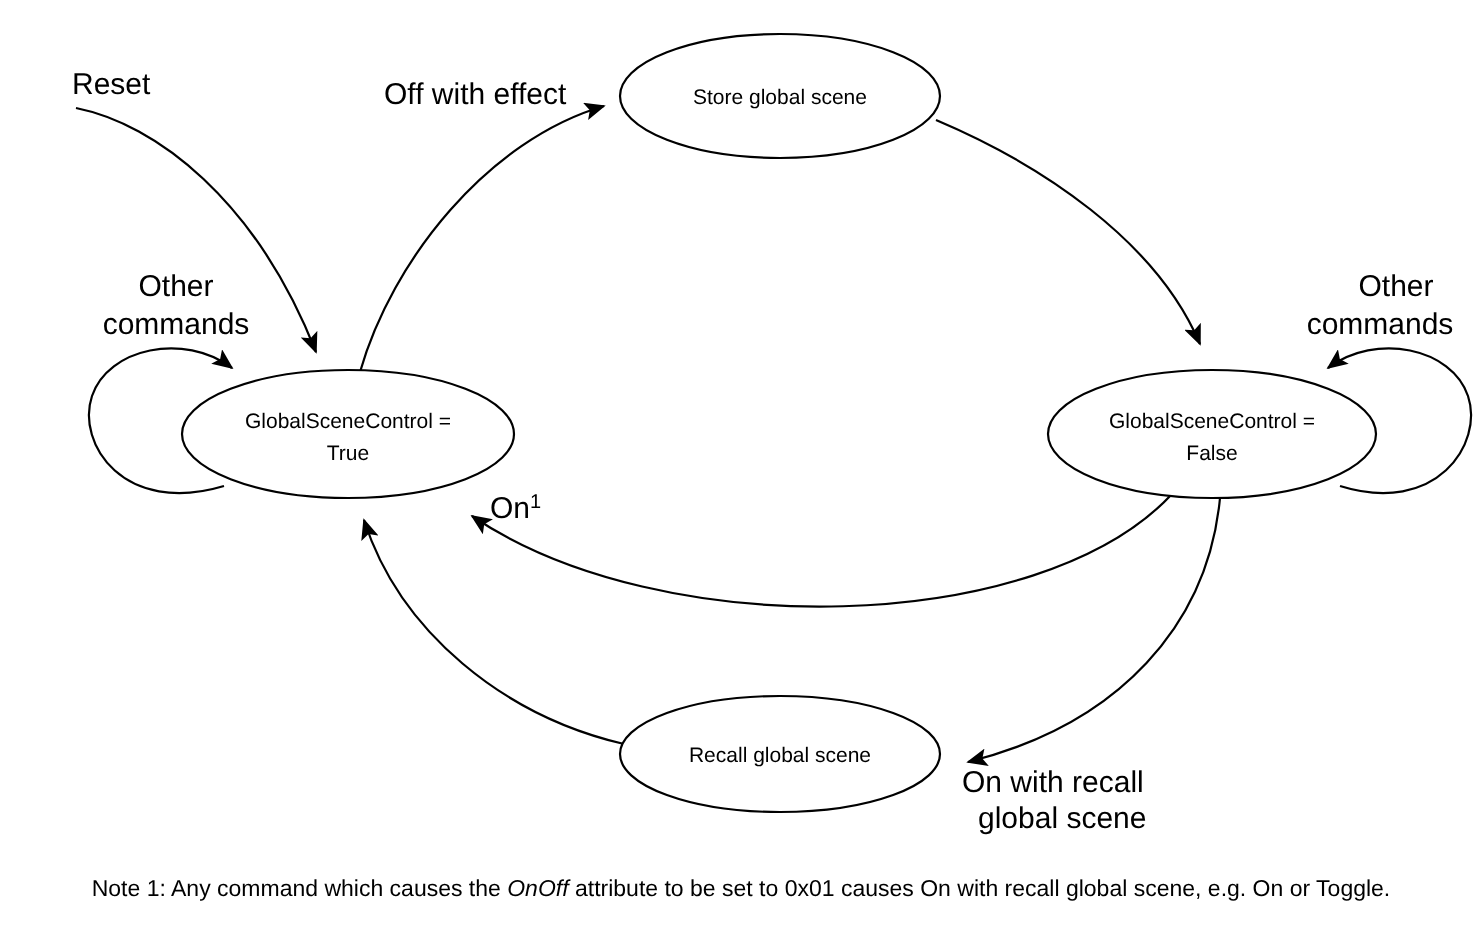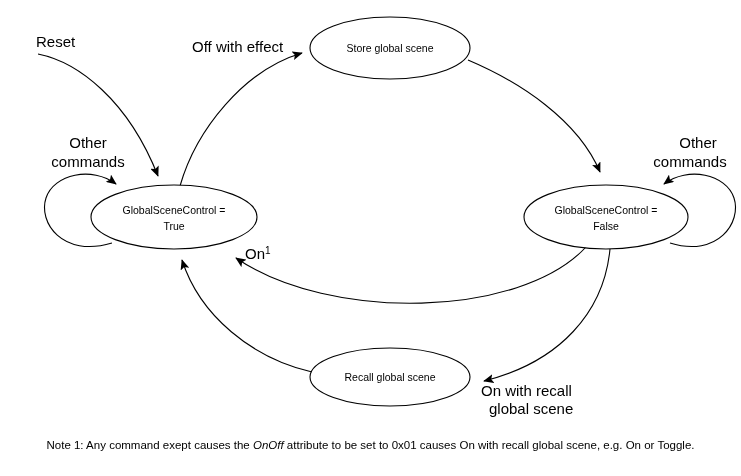--- a/index.html
+++ b/index.html
@@ -136,15 +136,15 @@
     <text class="edge-label center" x="690" y="167">commands</text>
 
     <text class="edge-label" x="245" y="259">
       <tspan>On</tspan><tspan class="sup">1</tspan>
     </text>
 
     <text class="edge-label" x="481" y="396">On with recall</text>
     <text class="edge-label" x="489" y="414">global scene</text>
   </svg>
 
-  <div class="footnote"><span>Note 1: Any command exept causes the </span><i>OnOff</i><span> attribute to be set to 0x01 causes On with recall global scene, e.g. On or Toggle.</span></div>
+  <div class="footnote"><span>Note 1: Any command which causes the </span><i>OnOff</i><span> attribute to be set to 0x01 causes On with recall global scene, e.g. On or Toggle.</span></div>
 
 </div>
 
 </body></html>

